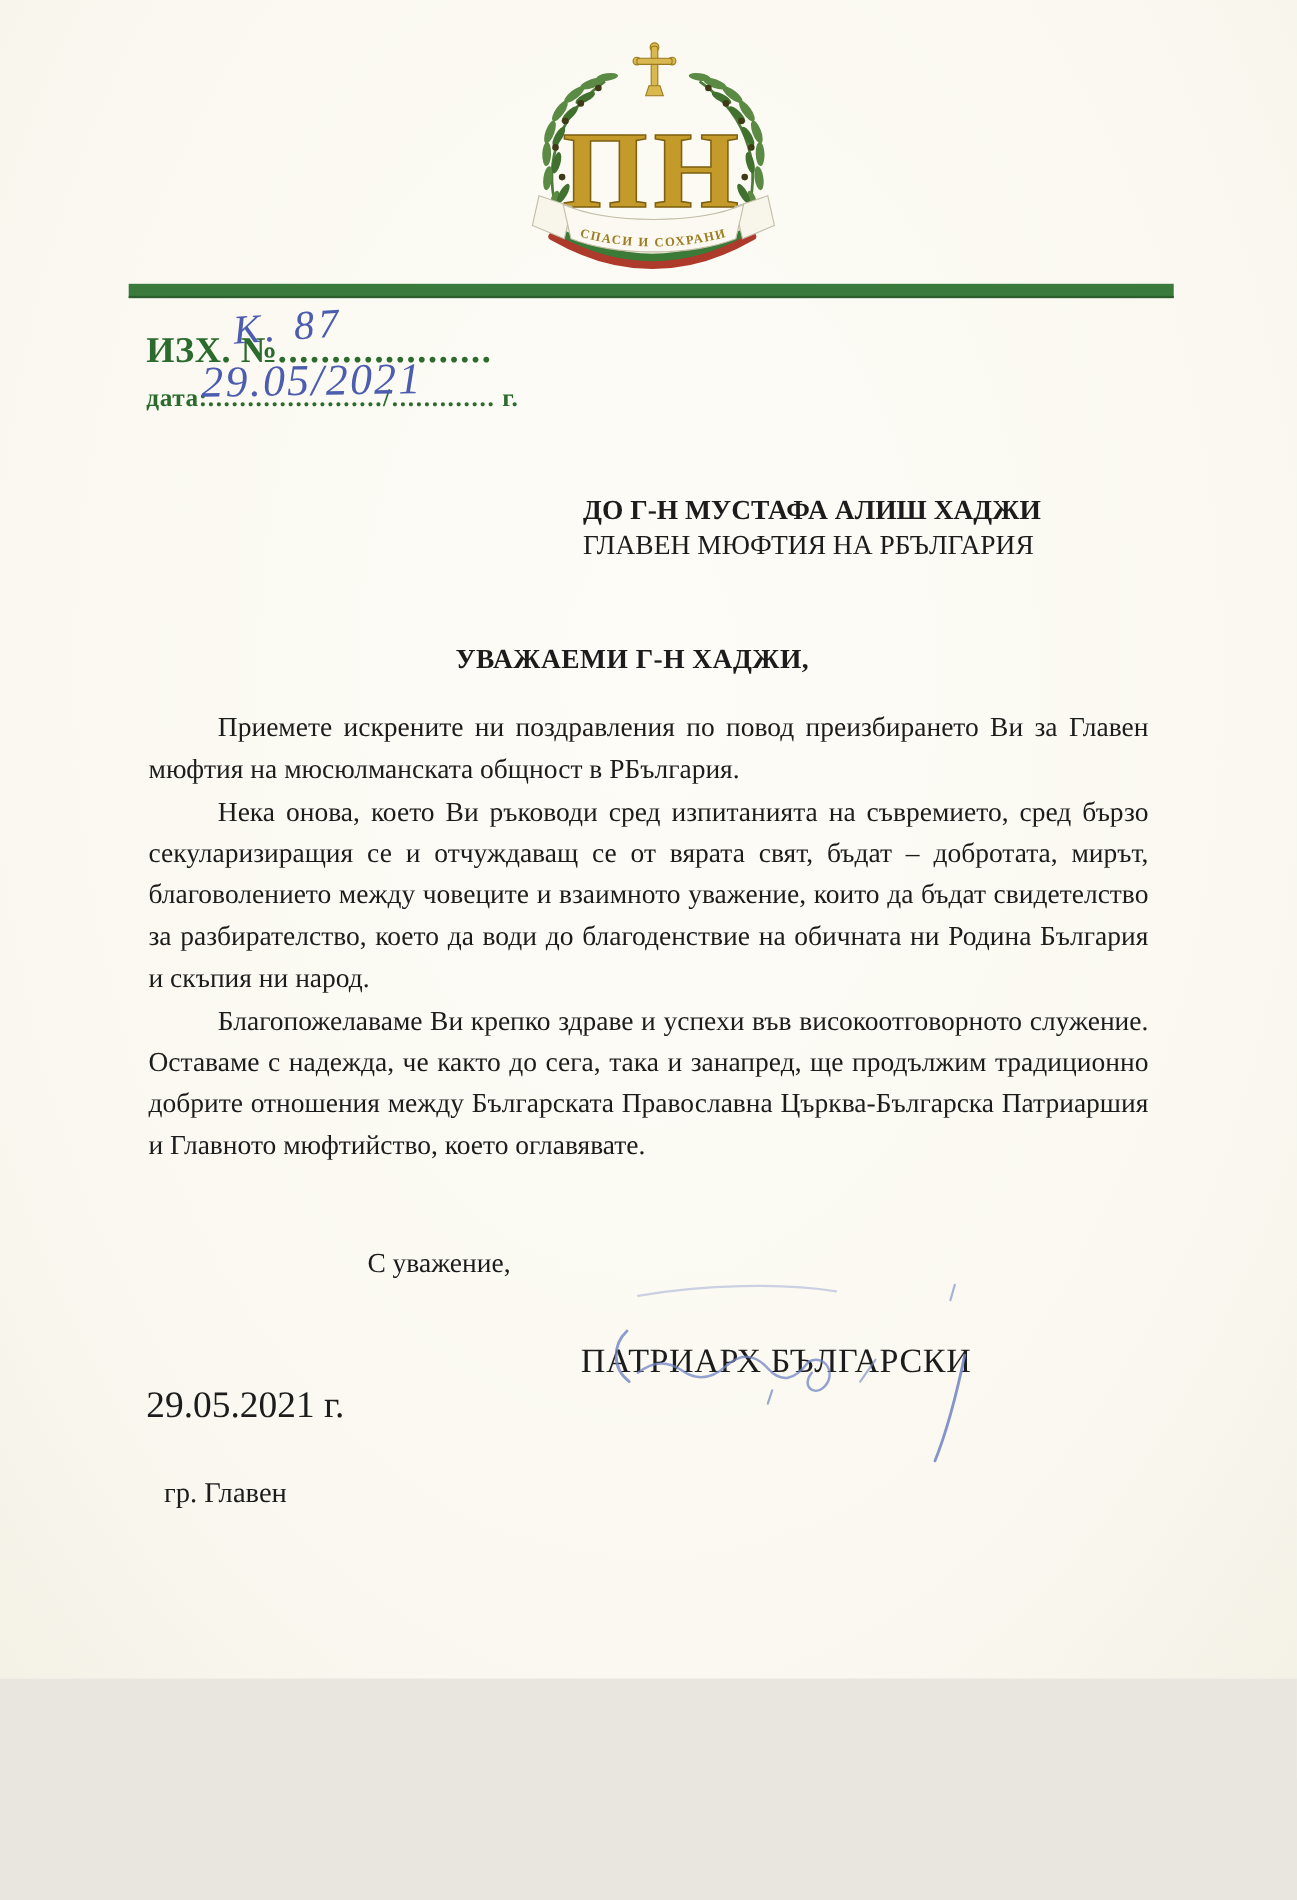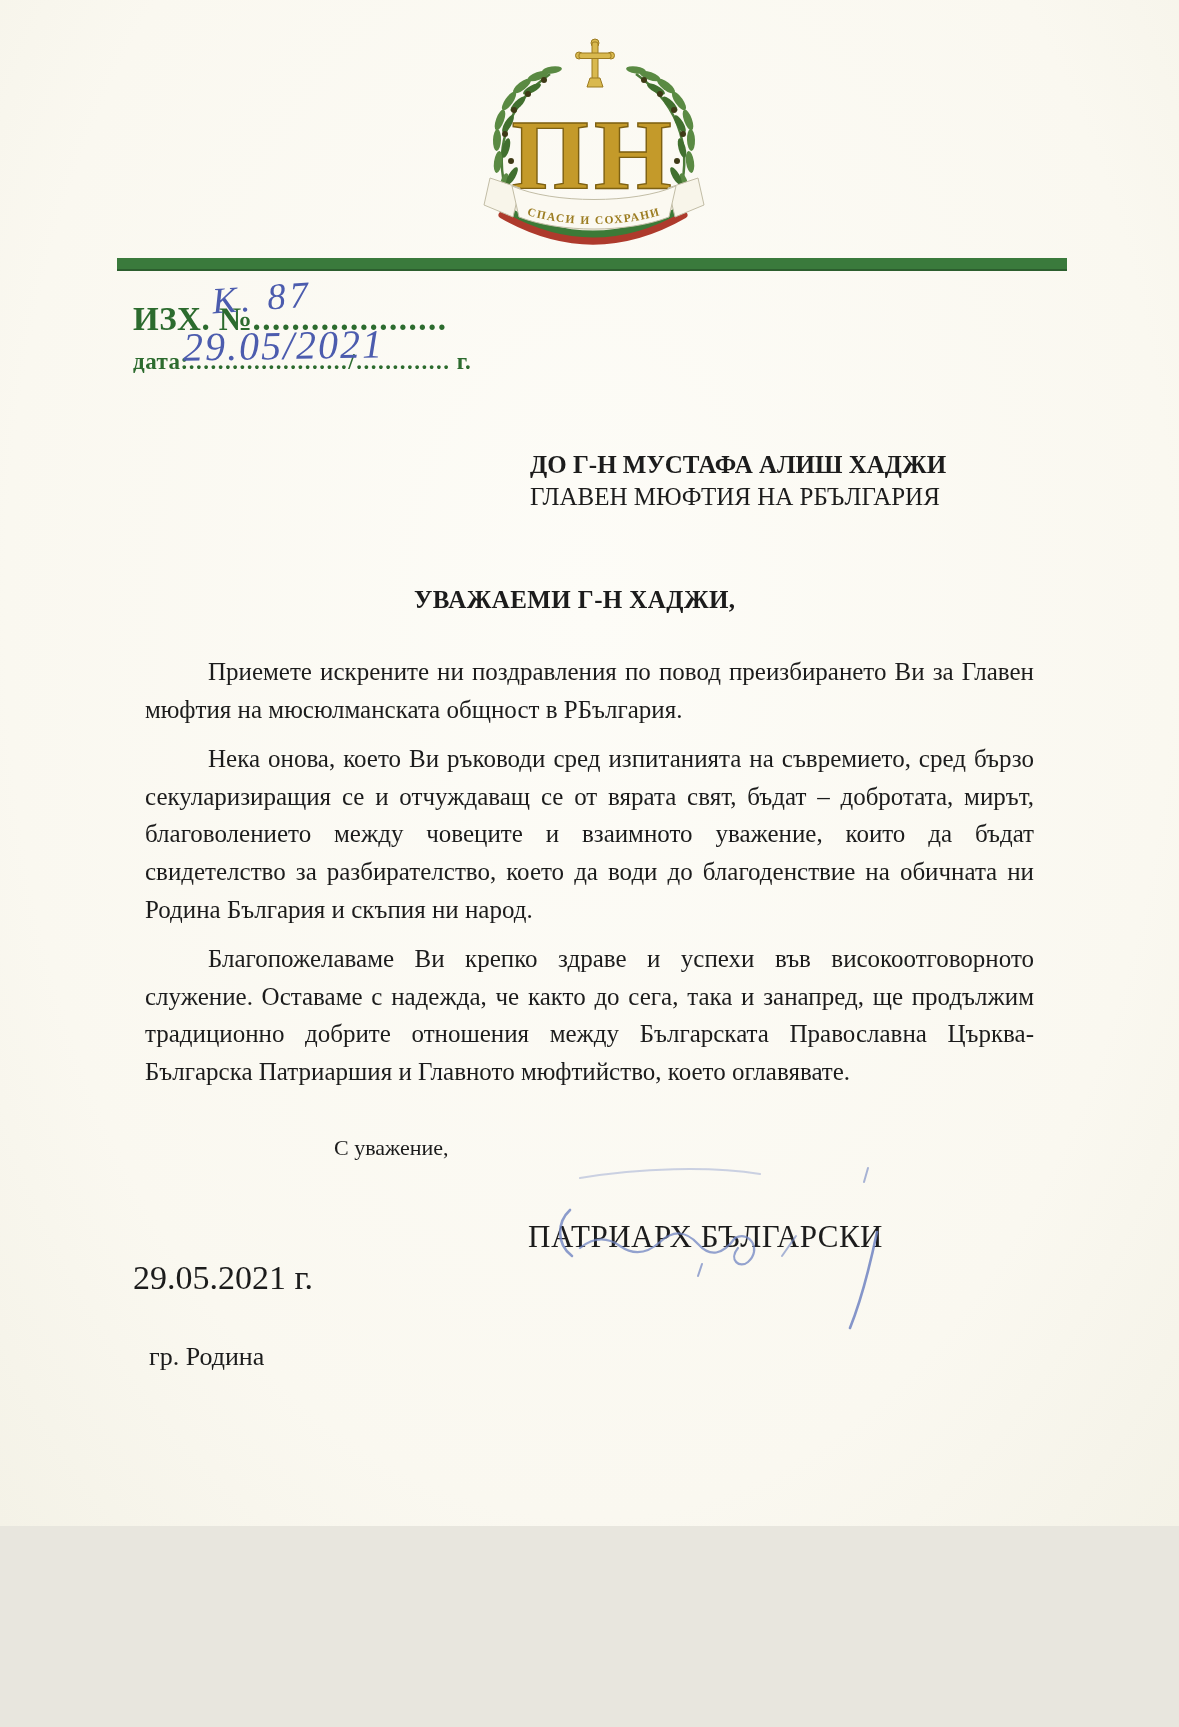--- a/index.html
+++ b/index.html
@@ -28,23 +28,23 @@
   }
   .ref-value{left:212px;top:276px;font-size:37px;transform:rotate(-4deg);letter-spacing:4px;}
   .date-value{left:183px;top:322px;font-size:40px;transform:rotate(-1deg);letter-spacing:2px;}
   
   .recipient{left:530px;top:449px;font-size:25px;line-height:32px;white-space:nowrap;}
   .recipient .l1{font-weight:bold;}
   
   .salutation{left:414px;top:586px;font-size:25px;font-weight:bold;letter-spacing:.4px;}
   
   .body-text{left:133px;top:641px;width:913px;font-size:25px;line-height:37.6px;text-align:justify;}
-  .body-text p{margin:12px;text-indent:63px;}
+  .body-text p{margin:2px;text-indent:63px;}
   
-  .closing{left:334px;top:1135px;font-size:22px;}
+  .closing{left:334px;top:1135px;font-size:25px;}
   .sig-scribble{left:430px;top:1160px;width:470px;height:175px;z-index:4;}
   .sig-title{left:528px;top:1219px;font-size:31px;letter-spacing:.5px;}
   .sig-date{left:133px;top:1259px;font-size:34px;}
   .sig-place{left:149px;top:1342px;font-size:26px;}
 </style>
 </head>
 <body>
 
 <div class="page">
 
@@ -159,15 +159,15 @@
       <path d="M352,96 L366,76" stroke-width="2" opacity="0.6"></path>
       <path d="M272,104 l-4,12" stroke-width="2" opacity="0.7"></path>
       <path d="M447,72 C442,96 432,138 420,168" stroke-width="2.6" opacity="0.85"></path>
       <path d="M438,8 l-4,14" stroke-width="2" opacity="0.6"></path>
     </g>
   </svg>
 
   <div class="abs sig-title">ПАТРИАРХ БЪЛГАРСКИ</div>
 
   <div class="abs sig-date">29.05.2021 г.</div>
-  <div class="abs sig-place">гр. Родина</div>
+  <div class="abs sig-place">гр. Главен</div>
 
 </div>
 
 </body></html>

